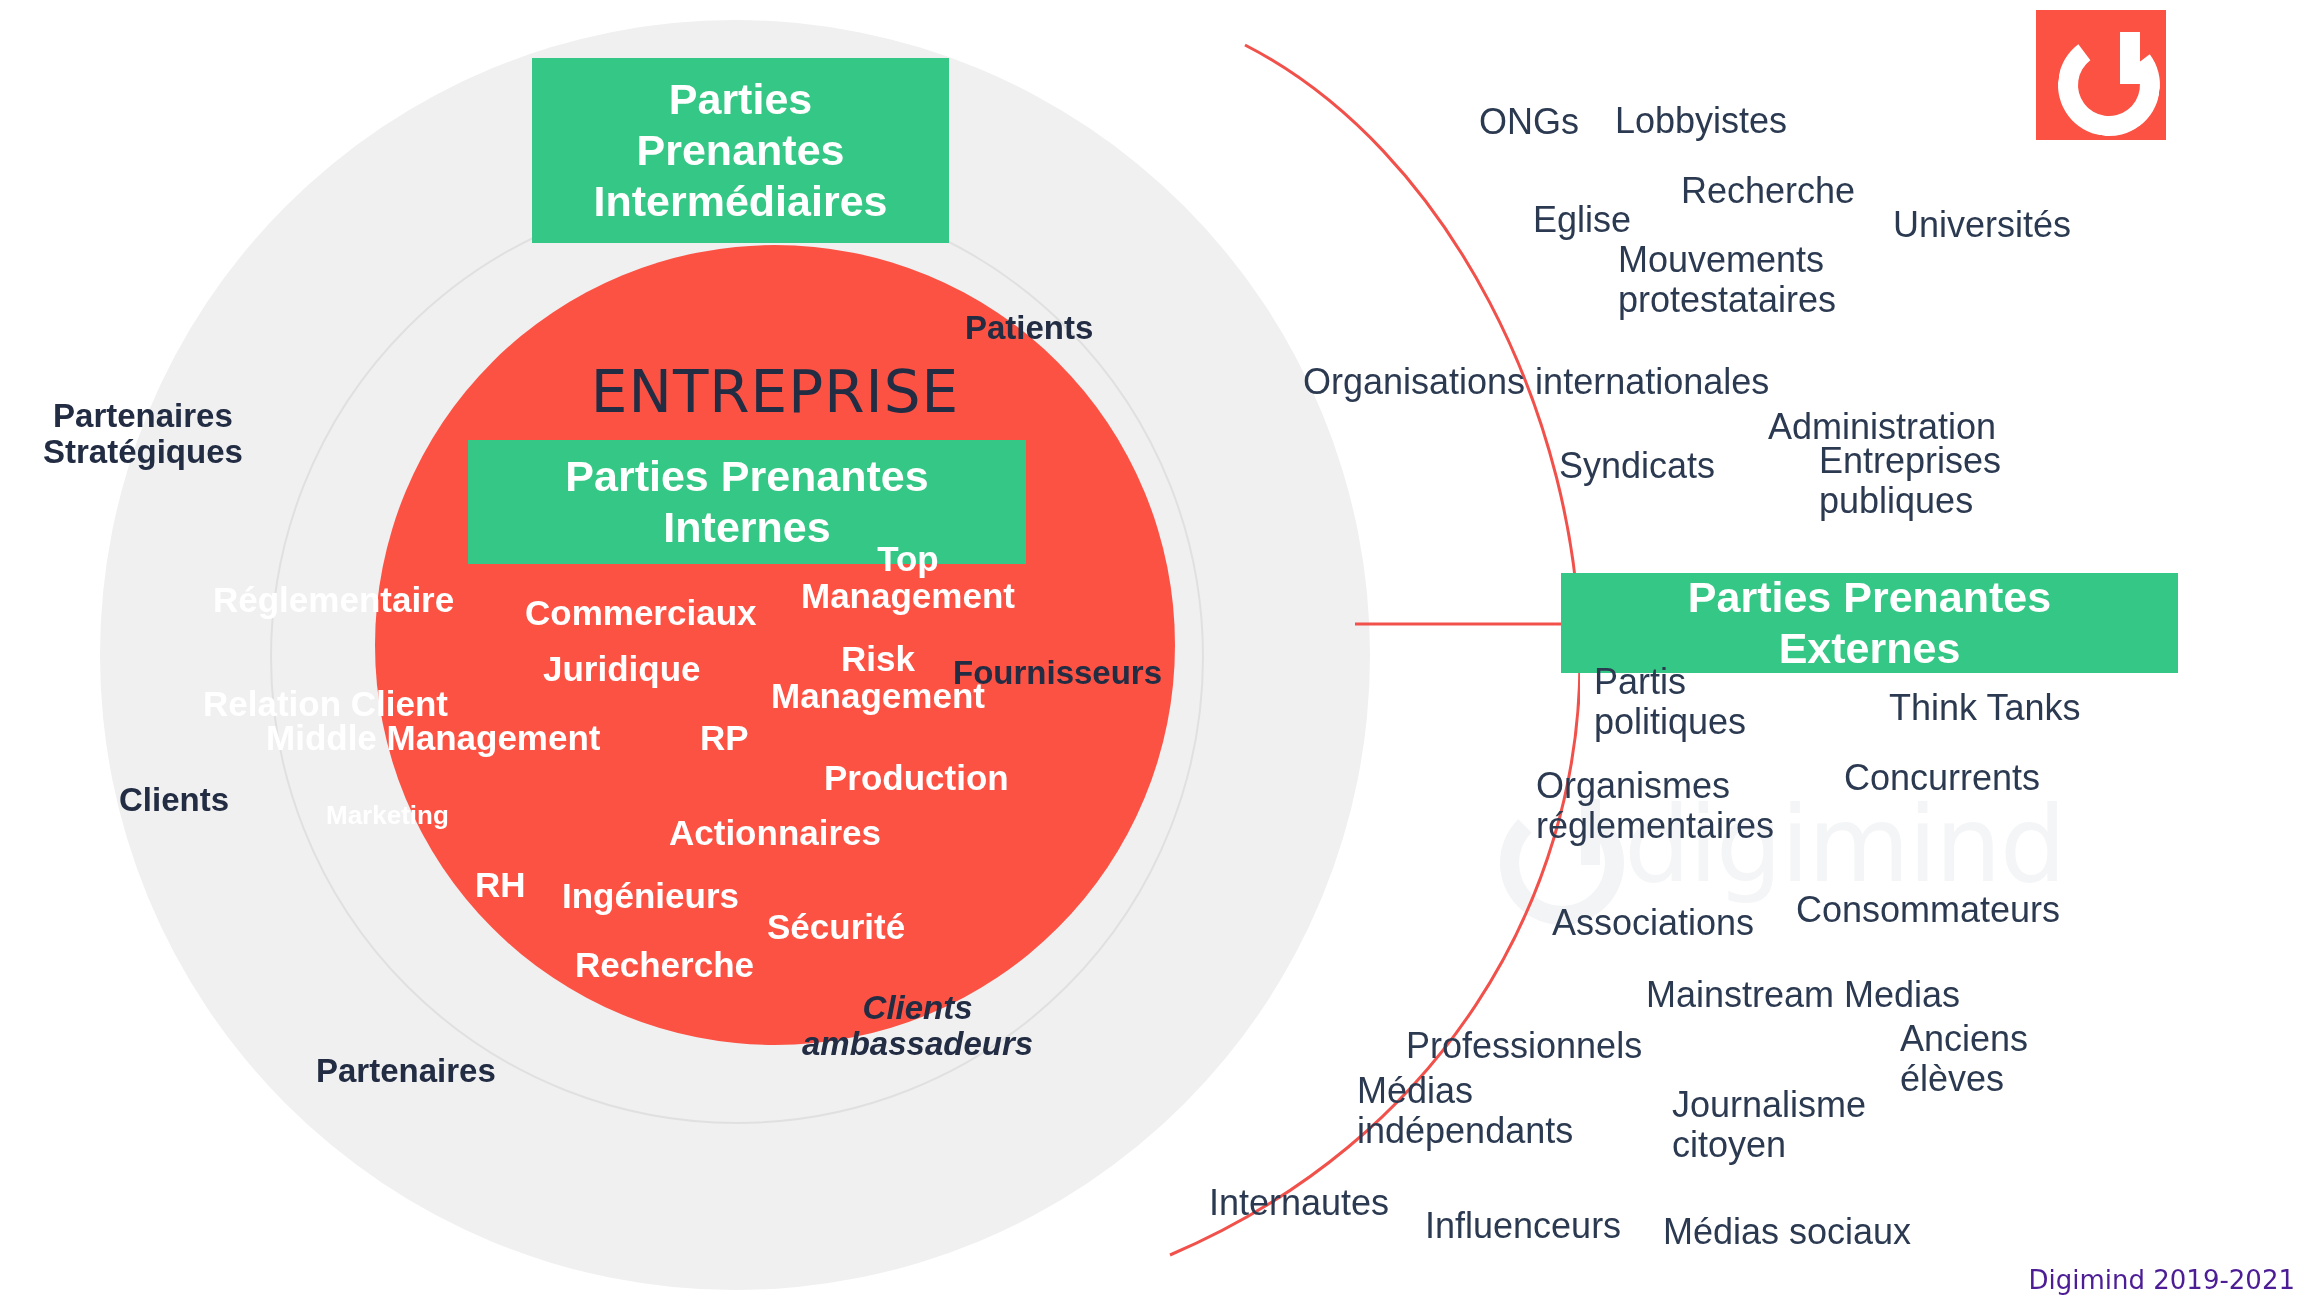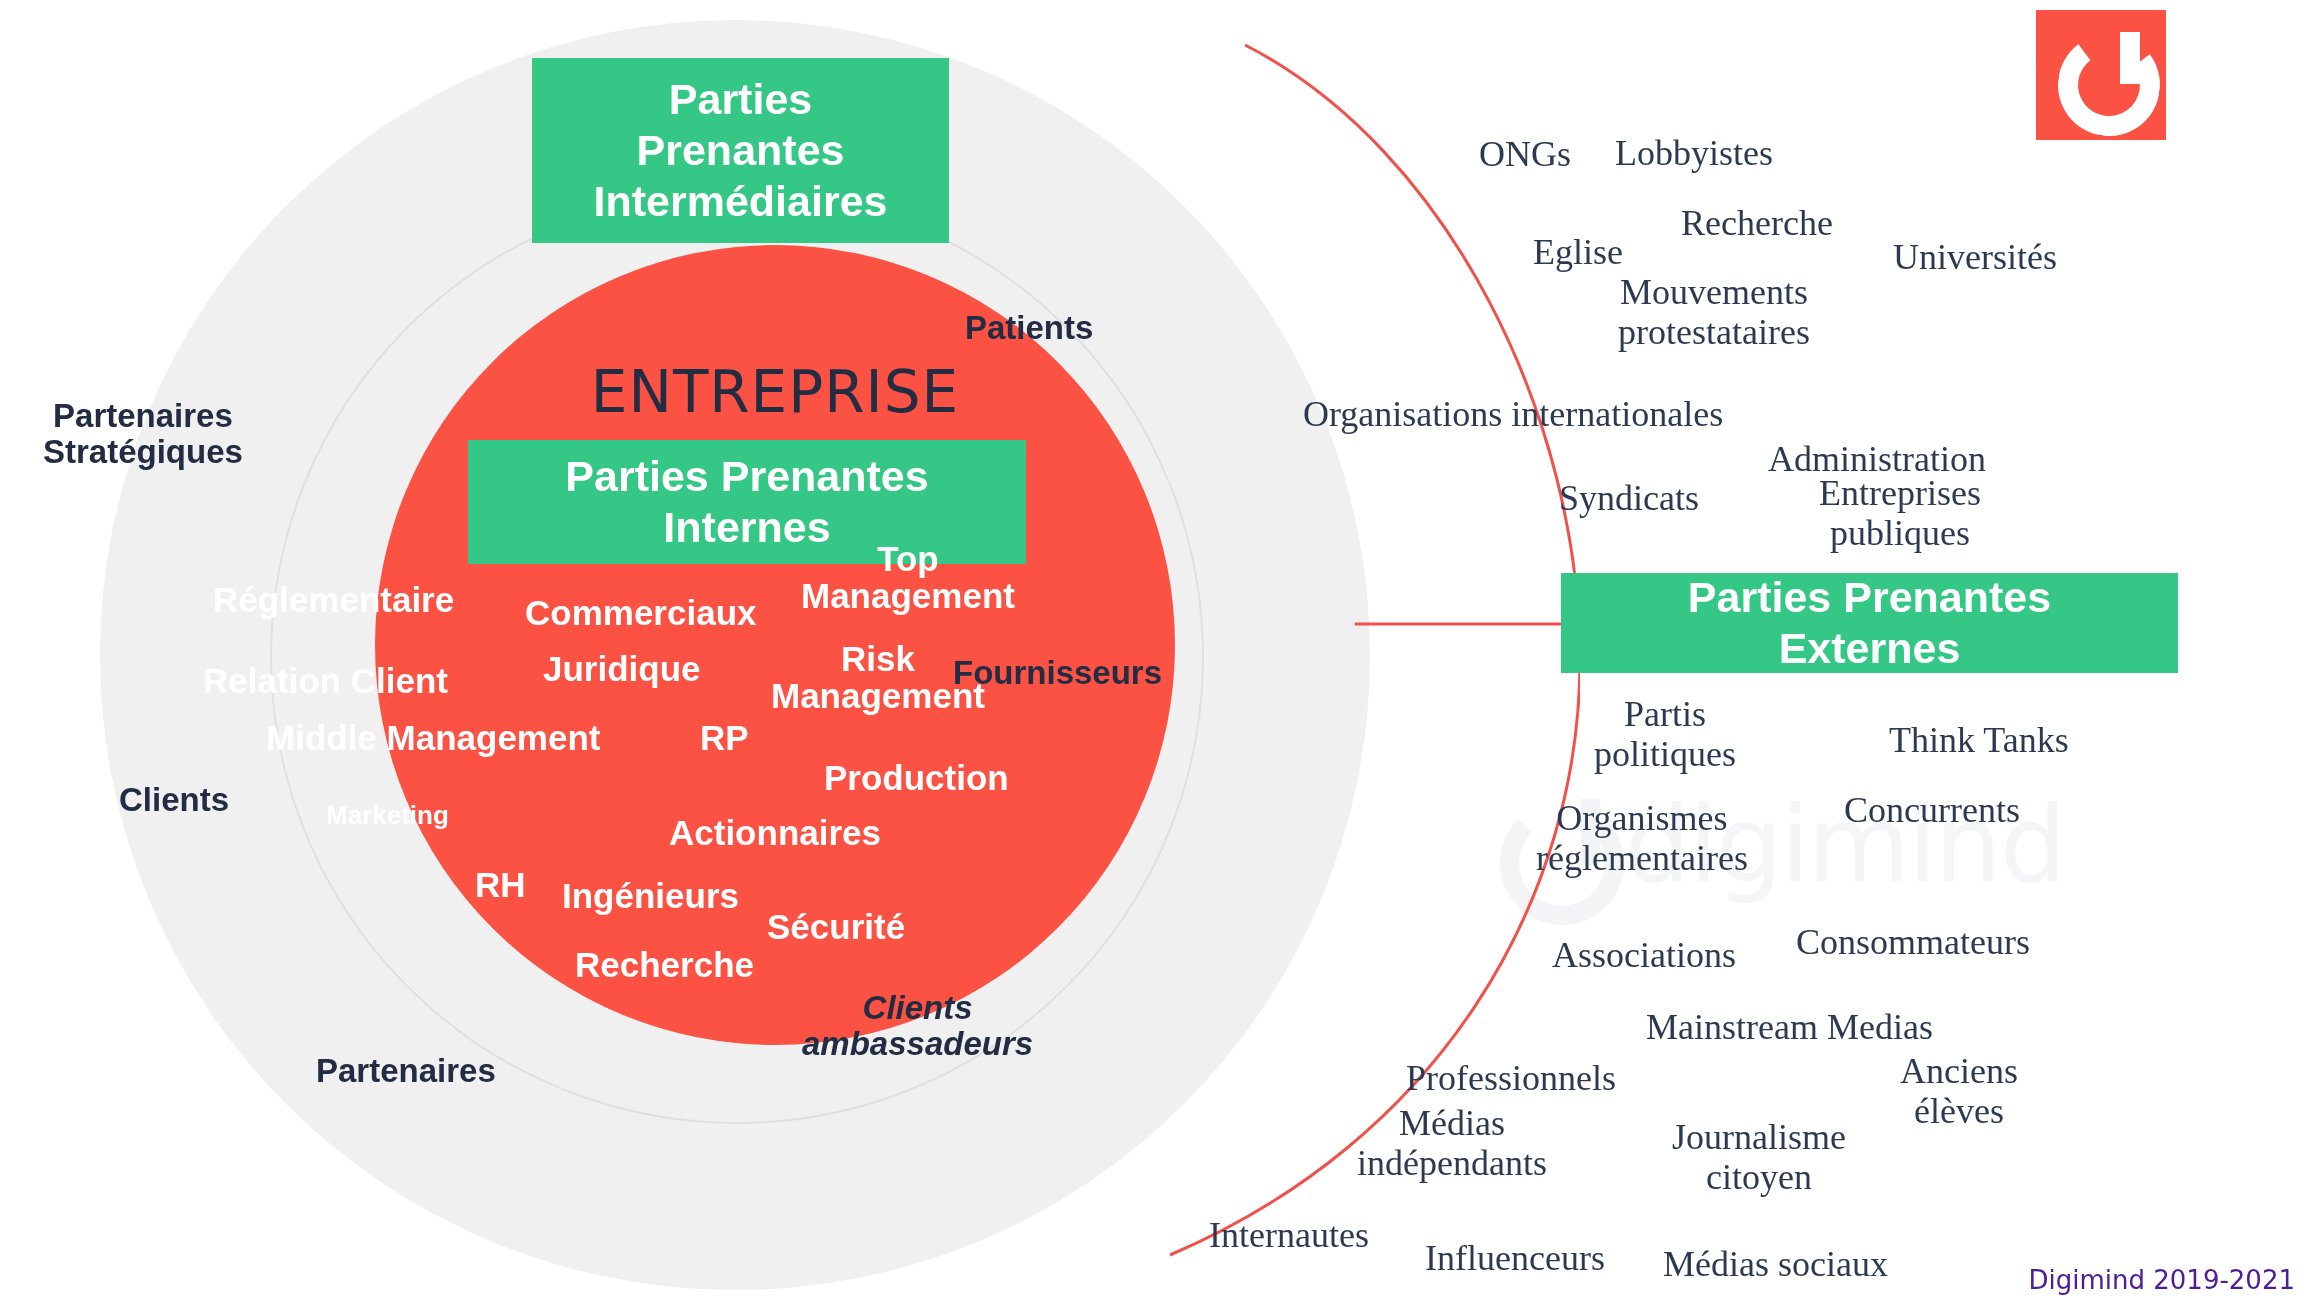--- a/index.html
+++ b/index.html
@@ -88,23 +88,22 @@
   
   .mid-word{
     position:absolute;color:#222c43;font-weight:bold;font-size:33px;
     line-height:1.1;text-align:center;white-space:pre-line;
   }
   .mid-word.ital{font-style:italic;}
 
   
   .ext-word{
     position:absolute;color:#2c3a51;font-weight:400;font-size:36px;
-    line-height:1.12;text-align:center;white-space:pre-line;
-    font-family:Liberation Serif, serif;
-    margin-top:32px;
+    line-height:1.12;white-space:pre-line;
+    font-family:Liberation Sans, sans-serif;
   }
 
   
   #logo{
     position:absolute;left:2036px;top:10px;width:130px;height:130px;
     background:#fb5244;
   }
   #logo .lring{
     position:absolute;left:22px;top:24px;width:62px;height:62px;
     border:20px solid #ffffff;border-radius:50%;border-top-color:transparent;
@@ -151,21 +150,21 @@
   <div class="green-box" id="box-internes" style="white-space:pre-line">Parties Prenantes
 Internes</div>
   <div class="green-box" id="box-externes" style="white-space:pre-line">Parties Prenantes
 Externes</div>
 
   <div id="internal-words">
       <div class="int-word" style="font-size: 35px; left: 213px; top: 582px; visibility: visible;">Réglementaire</div>
       <div class="int-word" style="font-size: 35px; left: 525px; top: 595px; visibility: visible;">Commerciaux</div>
       <div class="int-word" style="font-size: 35px; left: 801px; top: 541px; visibility: visible;">Top
 Management</div>
-      <div class="int-word" style="font-size: 35px; left: 203px; top: 663px; visibility: visible;">Relation Client</div>
+      <div class="int-word" style="font-size: 35px; left: 203px; top: 686px; visibility: visible;">Relation Client</div>
       <div class="int-word" style="font-size: 35px; left: 543px; top: 651px; visibility: visible;">Juridique</div>
       <div class="int-word" style="font-size: 35px; left: 771px; top: 641px; visibility: visible;">Risk
 Management</div>
       <div class="int-word" style="font-size: 35px; left: 266px; top: 720px; visibility: visible;">Middle Management</div>
       <div class="int-word" style="font-size: 35px; left: 700px; top: 720px; visibility: visible;">RP</div>
       <div class="int-word" style="font-size: 35px; left: 824px; top: 760px; visibility: visible;">Production</div>
       <div class="int-word" style="font-size: 26px; left: 326px; top: 802px; visibility: visible;">Marketing</div>
       <div class="int-word" style="font-size: 35px; left: 669px; top: 815px; visibility: visible;">Actionnaires</div>
       <div class="int-word" style="font-size: 35px; left: 475px; top: 867px; visibility: visible;">RH</div>
       <div class="int-word" style="font-size: 35px; left: 562px; top: 878px; visibility: visible;">Ingénieurs</div>

